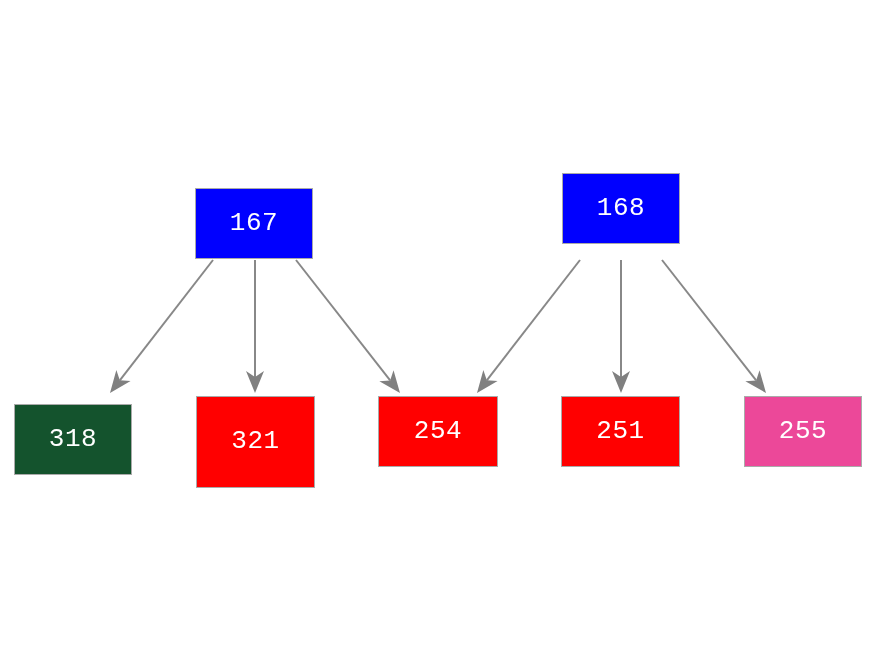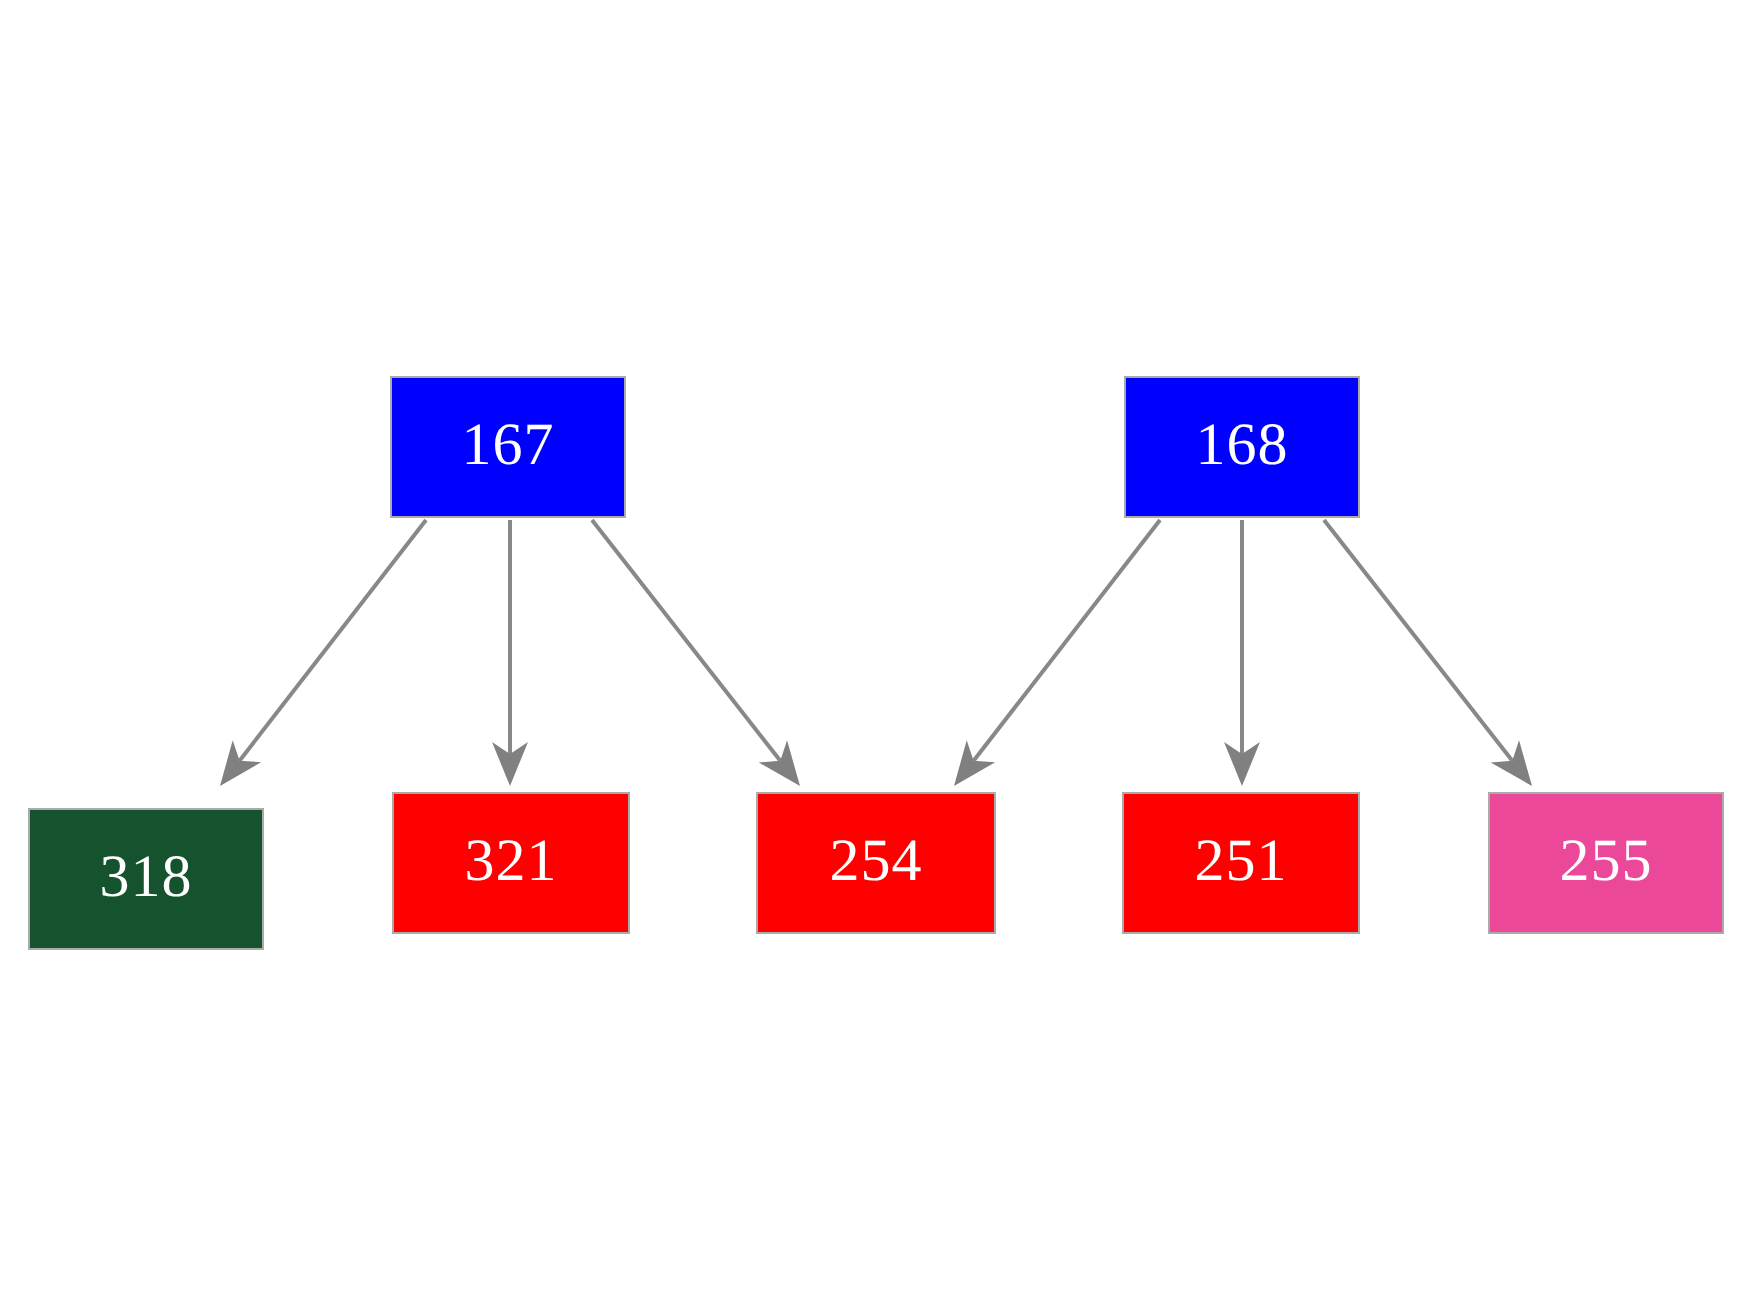--- a/index.html
+++ b/index.html
@@ -27,22 +27,22 @@
     height: 656px;
     pointer-events: none;
   }
   .node {
     position: absolute;
     box-sizing: border-box;
     display: flex;
     align-items: center;
     justify-content: center;
     color: #ffffff;
-    font-family: Liberation Serif, serif;
-    font-size: 30px;
+    font-family: Liberation Mono, monospace;
+    font-size: 26px;
     line-height: 1;
     letter-spacing: 0.5px;
     border: 1px solid rgba(170,170,170,0.85);
   }
   .node-parent {
     background: #0000ff;
   }
   .node-child {
     background: #ff0000;
   }
@@ -79,27 +79,27 @@
       </g>
       <g>
         <line x1="662" y1="260" x2="756.1441791818592" y2="380.39592145372376" stroke="#888888" stroke-width="2"></line>
         <polygon points="766,393 745.358452192776,381.2132912090744 756.1441791818592,380.39592145372376 759.5380405573367,370.1254927886659" fill="#808080"></polygon>
       </g>
     </svg>
 
   <div class="node node-parent" style="left: 195px; top: 188px; width: 118px; height: 71px; background: rgb(0, 0, 255); color: rgb(255, 255, 255); border-color: rgb(170, 170, 170);">
     <span class="node-label">167</span>
   </div>
-  <div class="node node-parent" style="left: 562px; top: 188px; width: 118px; height: 71px; background: rgb(0, 0, 255); color: rgb(255, 255, 255); border-color: rgb(170, 170, 170);">
+  <div class="node node-parent" style="left: 562px; top: 173px; width: 118px; height: 71px; background: rgb(0, 0, 255); color: rgb(255, 255, 255); border-color: rgb(170, 170, 170);">
     <span class="node-label">168</span>
   </div>
   <div class="node node-child" style="left: 14px; top: 404px; width: 118px; height: 71px; background: #14532d; color: rgb(255, 255, 255); border-color: rgb(170, 170, 170);">
     <span class="node-label">318</span>
   </div>
-  <div class="node node-child" style="left: 196px; top: 396px; width: 119px; height: 71px; background: rgb(255, 0, 0); color: rgb(255, 255, 255); border-color: rgb(170, 170, 170);">
+  <div class="node node-child" style="left: 196px; top: 396px; width: 119px; height: 92px; background: rgb(255, 0, 0); color: rgb(255, 255, 255); border-color: rgb(170, 170, 170);">
     <span class="node-label">321</span>
   </div>
   <div class="node node-child" style="left: 378px; top: 396px; width: 120px; height: 71px; background: rgb(255, 0, 0); color: rgb(255, 255, 255); border-color: rgb(170, 170, 170); text-align: center;">
     <span class="node-label">254</span>
   </div>
   <div class="node node-child" style="left: 561px; top: 396px; width: 119px; height: 71px; background: rgb(255, 0, 0); color: rgb(255, 255, 255); border-color: rgb(170, 170, 170);">
     <span class="node-label">251</span>
   </div>
   <div class="node node-child" style="left: 744px; top: 396px; width: 118px; height: 71px; background: #ec4899; color: rgb(255, 255, 255); border-color: rgb(170, 170, 170);">
     <span class="node-label">255</span>

